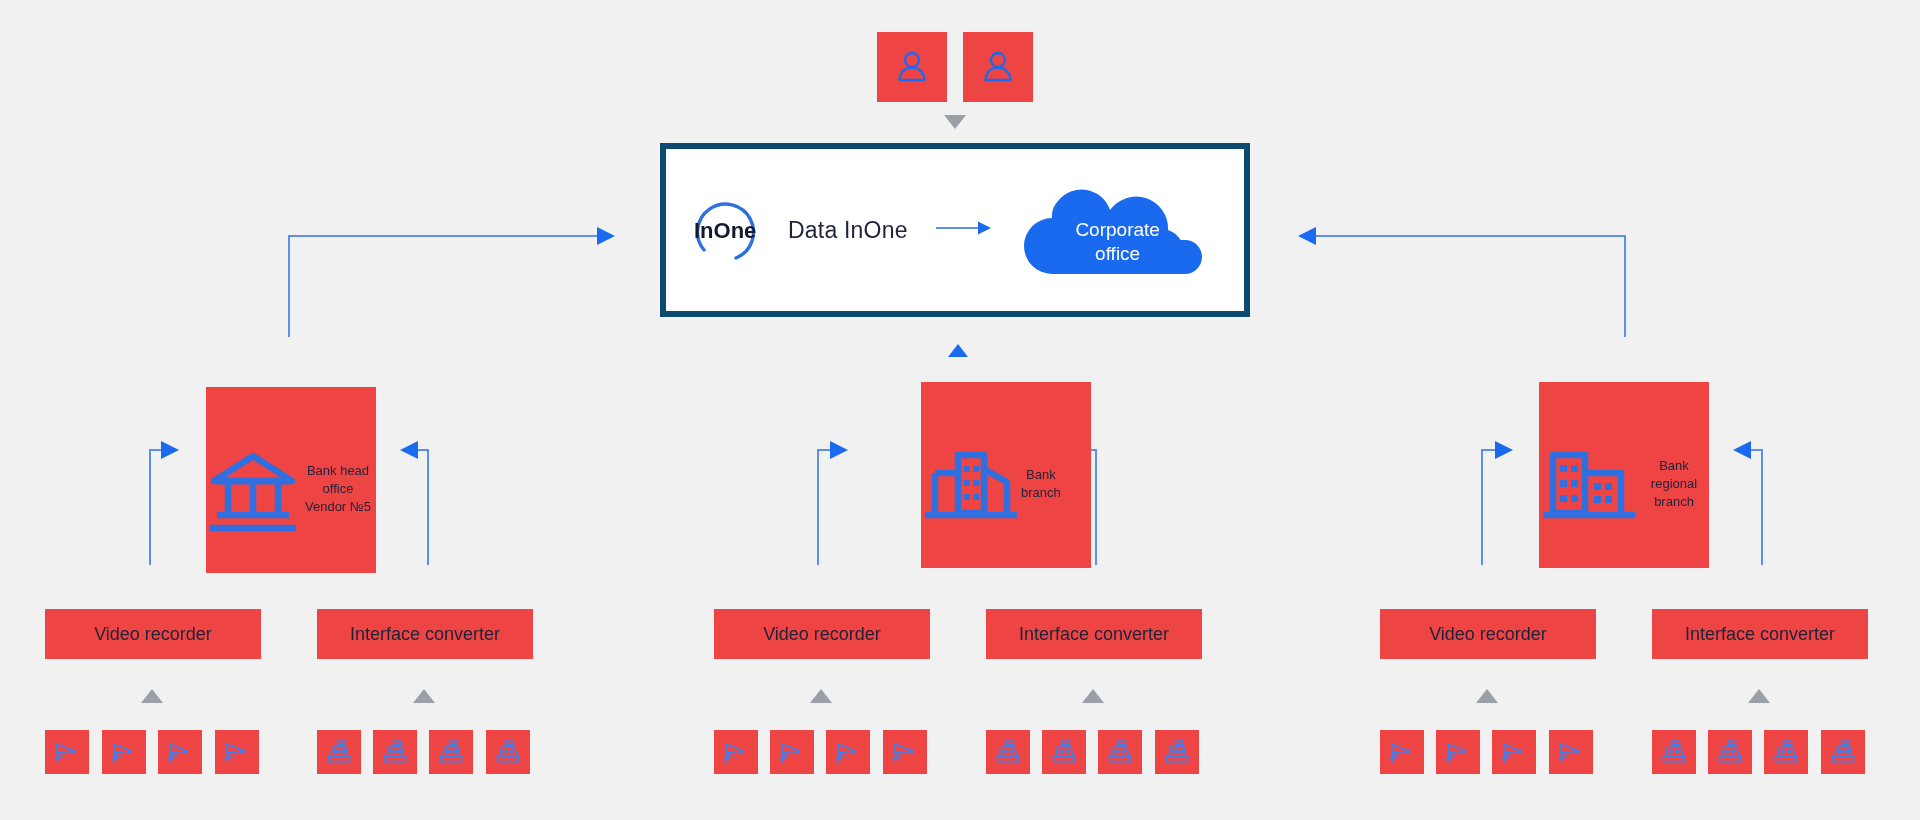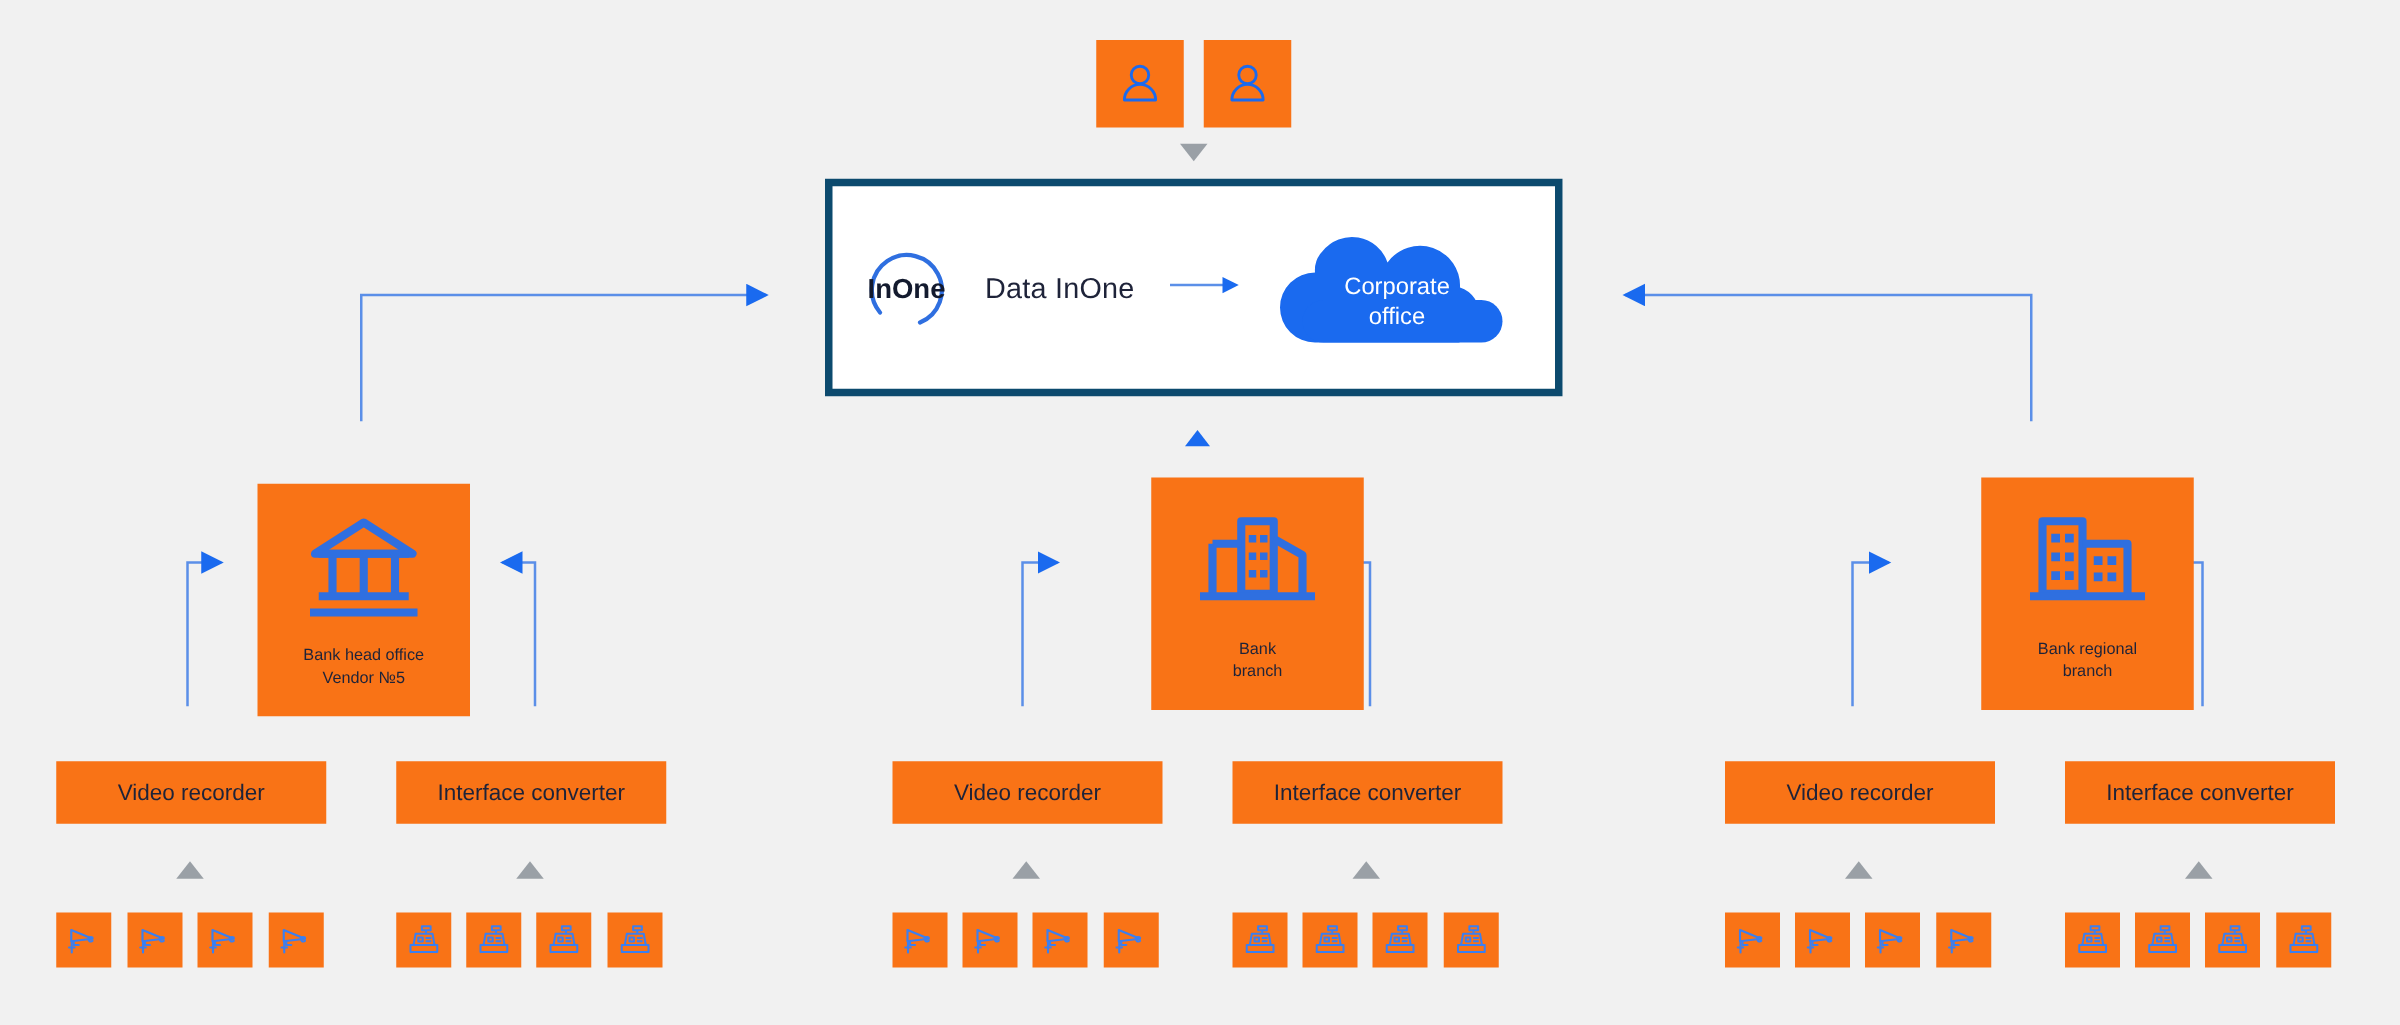--- a/index.html
+++ b/index.html
@@ -10,26 +10,26 @@
     position:relative;
     overflow:hidden;
     color:#1f2937;
   }
   .stage{position:absolute;inset:0;}
   svg.wires{position:absolute;left:0;top:0;width:1920px;height:820px;pointer-events:none;}
 
   
   .card{
     position:absolute;
-    background:#f97316;
+    background:#ef4444;
     box-sizing:border-box;
     display:flex;
     align-items:center;
     justify-content:center;
-    flex-direction:column;
+    flex-direction:row;
   }
 
   
   .user-box{width:70px;height:70px;}
 
   
   .dc-panel{
     position:absolute;
     left:660px;top:143px;width:590px;height:174px;
     background:#ffffff;
@@ -390,21 +390,21 @@
         <rect x="13.5" y="4" width="7" height="3.2"></rect>
           <path d="M16.8,7.2 L16.8,10"></path>
         <path d="M8.5,10 L22,10 L23.6,19 L6.8,19 Z"></path>
           <rect x="10.6" y="13" width="3.6" height="3.2"></rect>
         <path d="M16.5,13.4 L21,13.4 M16.5,16 L21,16"></path>
           <rect x="4.4" y="19" width="21.4" height="5.6"></rect>
       </g>
     </svg>
   </div>
 
-  <div class="card site" style="left:1539px;top:382px;margin-left:46px;">
+  <div class="card site" style="left:1539px;top:382px;">
     <div class="site-icon">
       <svg width="100" height="76" viewBox="0 0 100 76">
         <g fill="none" stroke="#2f6fe0" stroke-width="6.5" stroke-linejoin="round">
           <rect x="14" y="6" width="32" height="58"></rect>
           <path d="M46,24 L82,24 L82,64"></path>
           <path d="M4,66 L96,66"></path>
         </g>
         <g fill="#2f6fe0">
           <rect x="21" y="16" width="7" height="7"></rect>
             <rect x="32" y="16" width="7" height="7"></rect>

